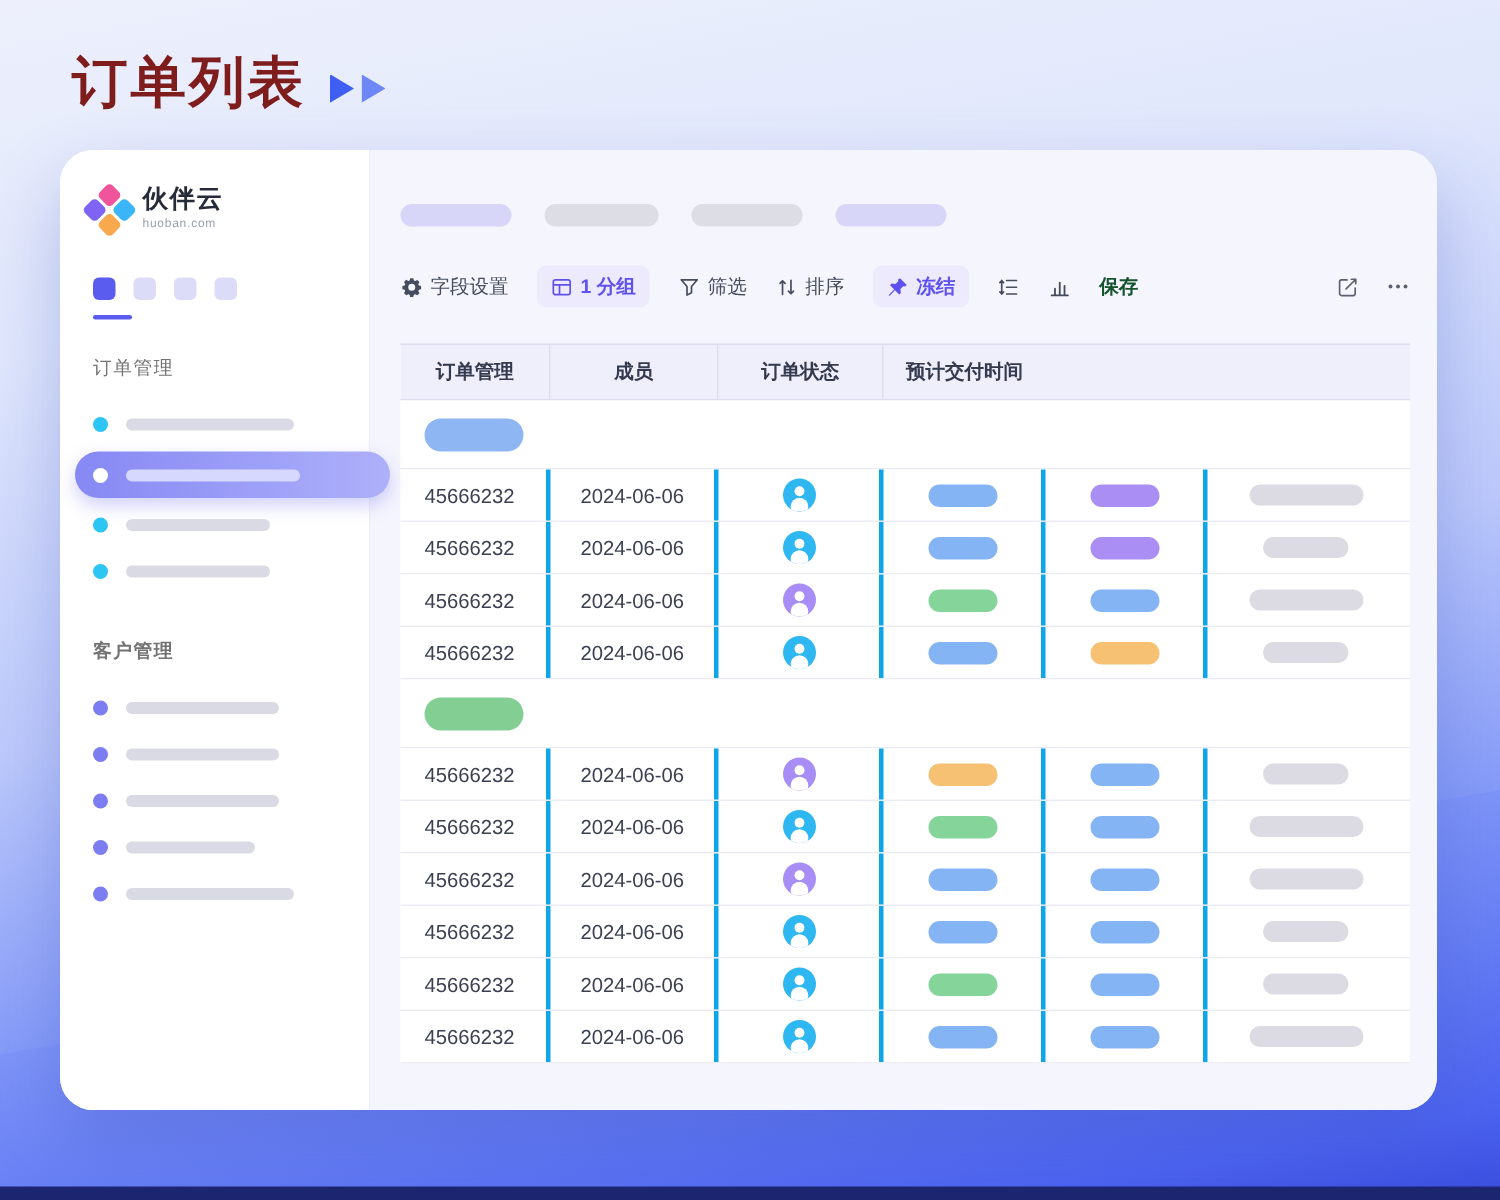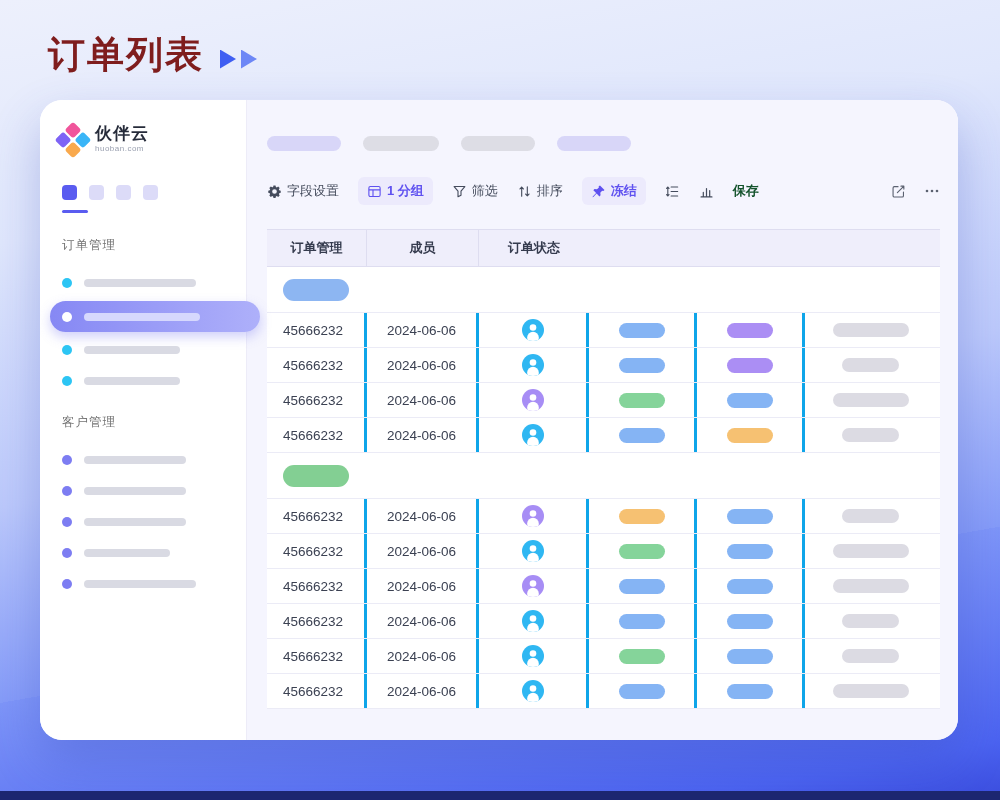--- a/index.html
+++ b/index.html
@@ -33,21 +33,21 @@
   .brand-logo i { border-radius:3px; display:block; }
   .q1 { background:#f0559b; } .q2 { background:#3ab5f7; } .q3 { background:#7e63f5; } .q4 { background:#f9a94d; }
   .brand-text { display:flex; flex-direction:column; line-height:1.1; }
   .brand-name { font-size:17px; font-weight:800; color:#262b3a; letter-spacing:1px;font-family:Liberation Mono, monospace; }
   .brand-domain { font-size:8px; color:#9aa0b0; letter-spacing:.5px; }
   .tabs { display:flex; gap:12px; margin-left:2px; }
   .tab { width:15px; height:15px; border-radius:4px; background:#dcdbf8; cursor:pointer; }
   .tab.active { background:#5a5cf0; }
   .tab-underline { display:block; width:26px; height:3px; border-radius:2px; background:#5a5cf0; margin:10px 0 24px 2px; }
   .nav-label { font-size:12.5px; color:#737373; letter-spacing:1px; margin:4px 0 14px 2px; }
-  .nav-label.second { margin-top:18px; }
+  .nav-label.second { margin-top:30px;font-weight:bold; }
   .nav-item { height:30px; display:flex; align-items:center; gap:12px; margin:1px 0; padding-left:2px; }
   .dot { width:10px; height:10px; border-radius:50%; flex:0 0 auto; }
   .dot.cyan { background:#2cc5f4; } .dot.purple { background:#7d7df2; } .dot.white { background:#ffffff; }
   .bar { height:8px; border-radius:4px; background:#d9dae3; }
   .bar.light { background:#d6d8fd; }
   .active-pill { background:linear-gradient(90deg,#8688f4,#aeb0fa); border-radius:16px; height:31px; margin:3px -30px 3px -10px; padding-left:12px; box-shadow:0 5px 12px rgba(120,120,240,.35); }
 
   
   .main { flex:1; min-width:0; background:#f5f5fe; padding:36px 18px 0 20px; }
   .skeleton-row { display:flex; gap:22px; }
@@ -253,20 +253,21 @@
             </span>
         </div>
       </div>
     </div>
 
     <div class="table-wrap">
       <div class="thead">
           <div class="th">订单管理</div>
           <div class="th">成员</div>
           <div class="th">订单状态</div>
+          <div class="th">预计交付时间</div>
         </div>
       <div class="tbody">
           <div class="group-row">
             <span class="group-pill" style="background: rgb(141, 182, 242);"></span>
           </div>
           <div class="data-row">
             <div class="td c-order">45666232</div>
             <div class="td">2024-06-06</div>
             <div class="td">
               <span class="avatar" style="background:#2fb7f2">

